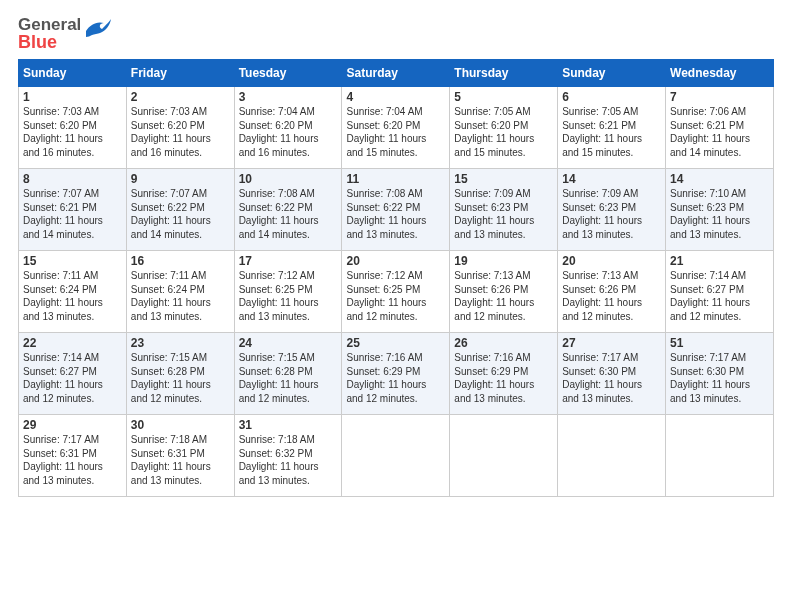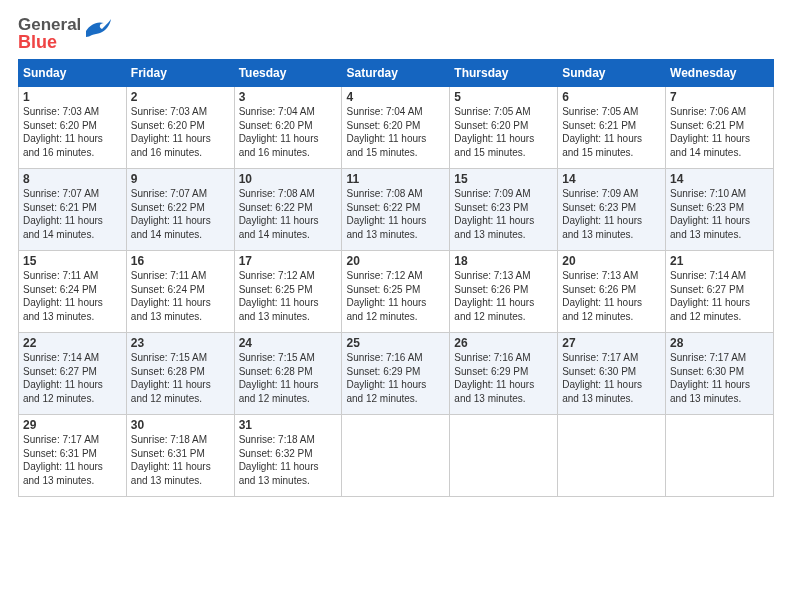--- a/index.html
+++ b/index.html
@@ -202,21 +202,21 @@
           </td>
           <td>
             <span class="day-num">17</span>
             <div class="day-info">Sunrise: 7:12 AM<br>Sunset: 6:25 PM<br>Daylight: 11 hours and 13 minutes.</div>
           </td>
           <td>
             <span class="day-num">20</span>
             <div class="day-info">Sunrise: 7:12 AM<br>Sunset: 6:25 PM<br>Daylight: 11 hours and 12 minutes.</div>
           </td>
           <td>
-            <span class="day-num">18</span>
+            <span class="day-num">19</span>
             <div class="day-info">Sunrise: 7:13 AM<br>Sunset: 6:26 PM<br>Daylight: 11 hours and 12 minutes.</div>
           </td>
           <td>
             <span class="day-num">20</span>
             <div class="day-info">Sunrise: 7:13 AM<br>Sunset: 6:26 PM<br>Daylight: 11 hours and 12 minutes.</div>
           </td>
           <td>
             <span class="day-num">21</span>
             <div class="day-info">Sunrise: 7:14 AM<br>Sunset: 6:27 PM<br>Daylight: 11 hours and 12 minutes.</div>
           </td>
@@ -240,21 +240,21 @@
           </td>
           <td>
             <span class="day-num">26</span>
             <div class="day-info">Sunrise: 7:16 AM<br>Sunset: 6:29 PM<br>Daylight: 11 hours and 13 minutes.</div>
           </td>
           <td>
             <span class="day-num">27</span>
             <div class="day-info">Sunrise: 7:17 AM<br>Sunset: 6:30 PM<br>Daylight: 11 hours and 13 minutes.</div>
           </td>
           <td>
-            <span class="day-num">28</span>
+            <span class="day-num">51</span>
             <div class="day-info">Sunrise: 7:17 AM<br>Sunset: 6:30 PM<br>Daylight: 11 hours and 13 minutes.</div>
           </td>
         </tr>
         <tr>
           <td>
             <span class="day-num">29</span>
             <div class="day-info">Sunrise: 7:17 AM<br>Sunset: 6:31 PM<br>Daylight: 11 hours and 13 minutes.</div>
           </td>
           <td>
             <span class="day-num">30</span>

